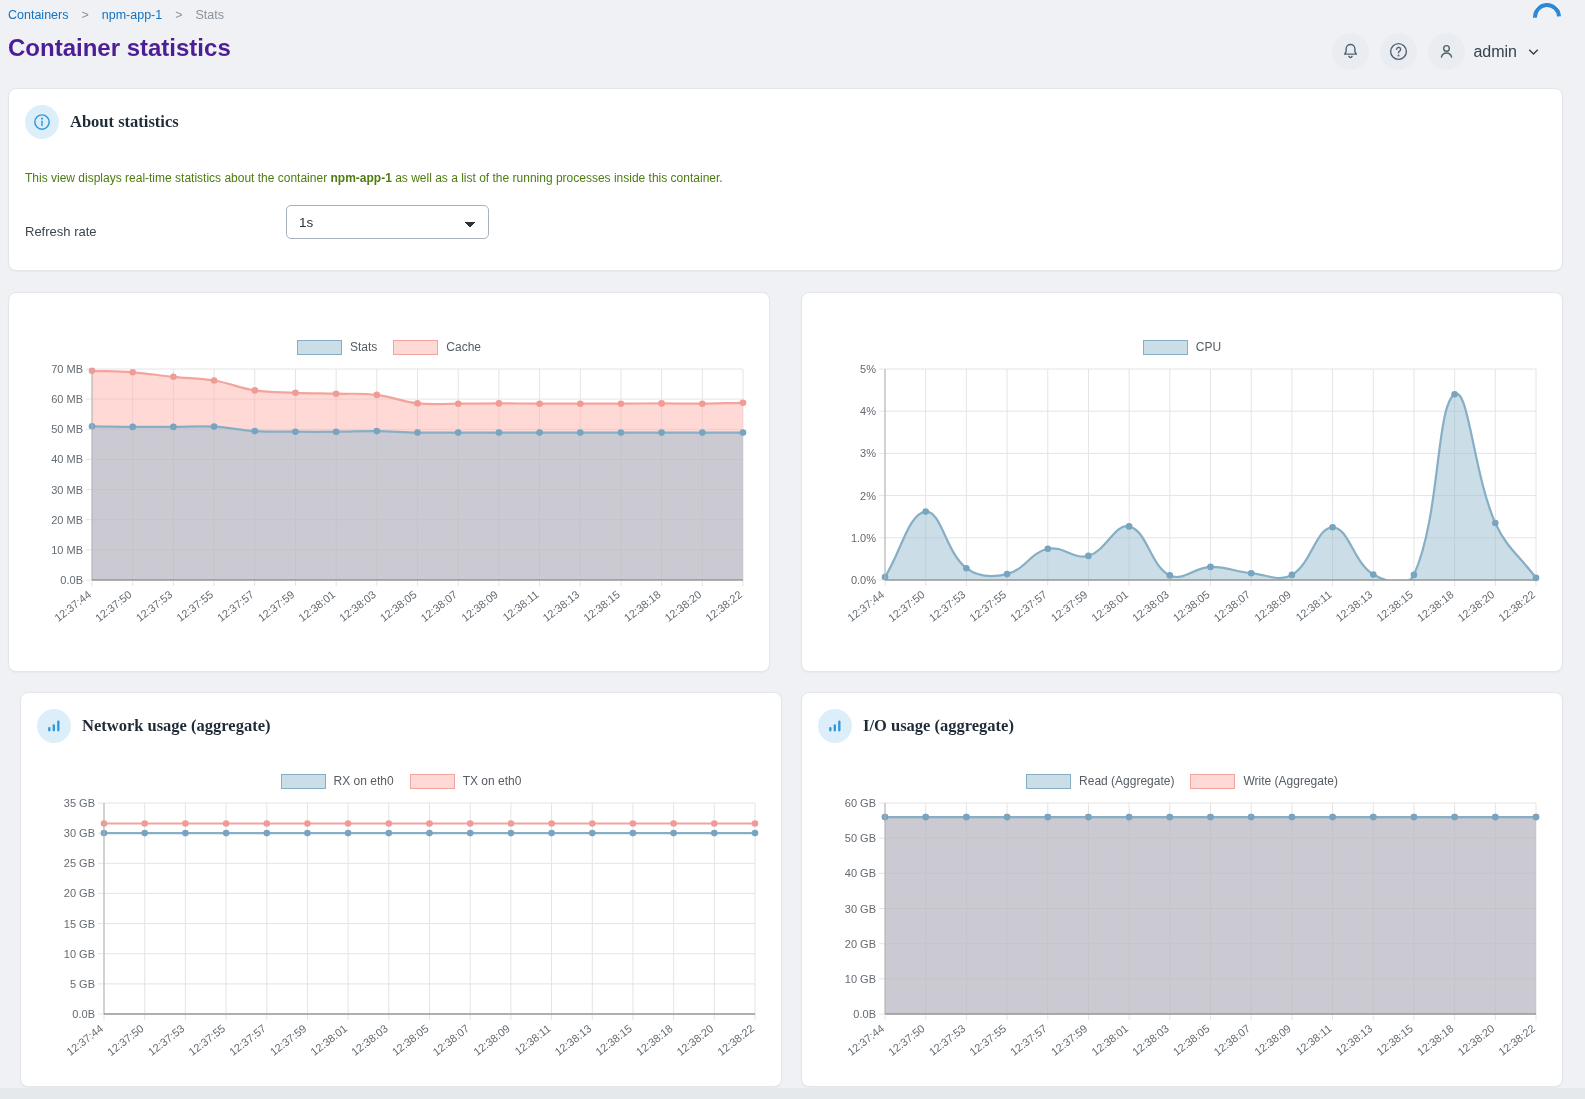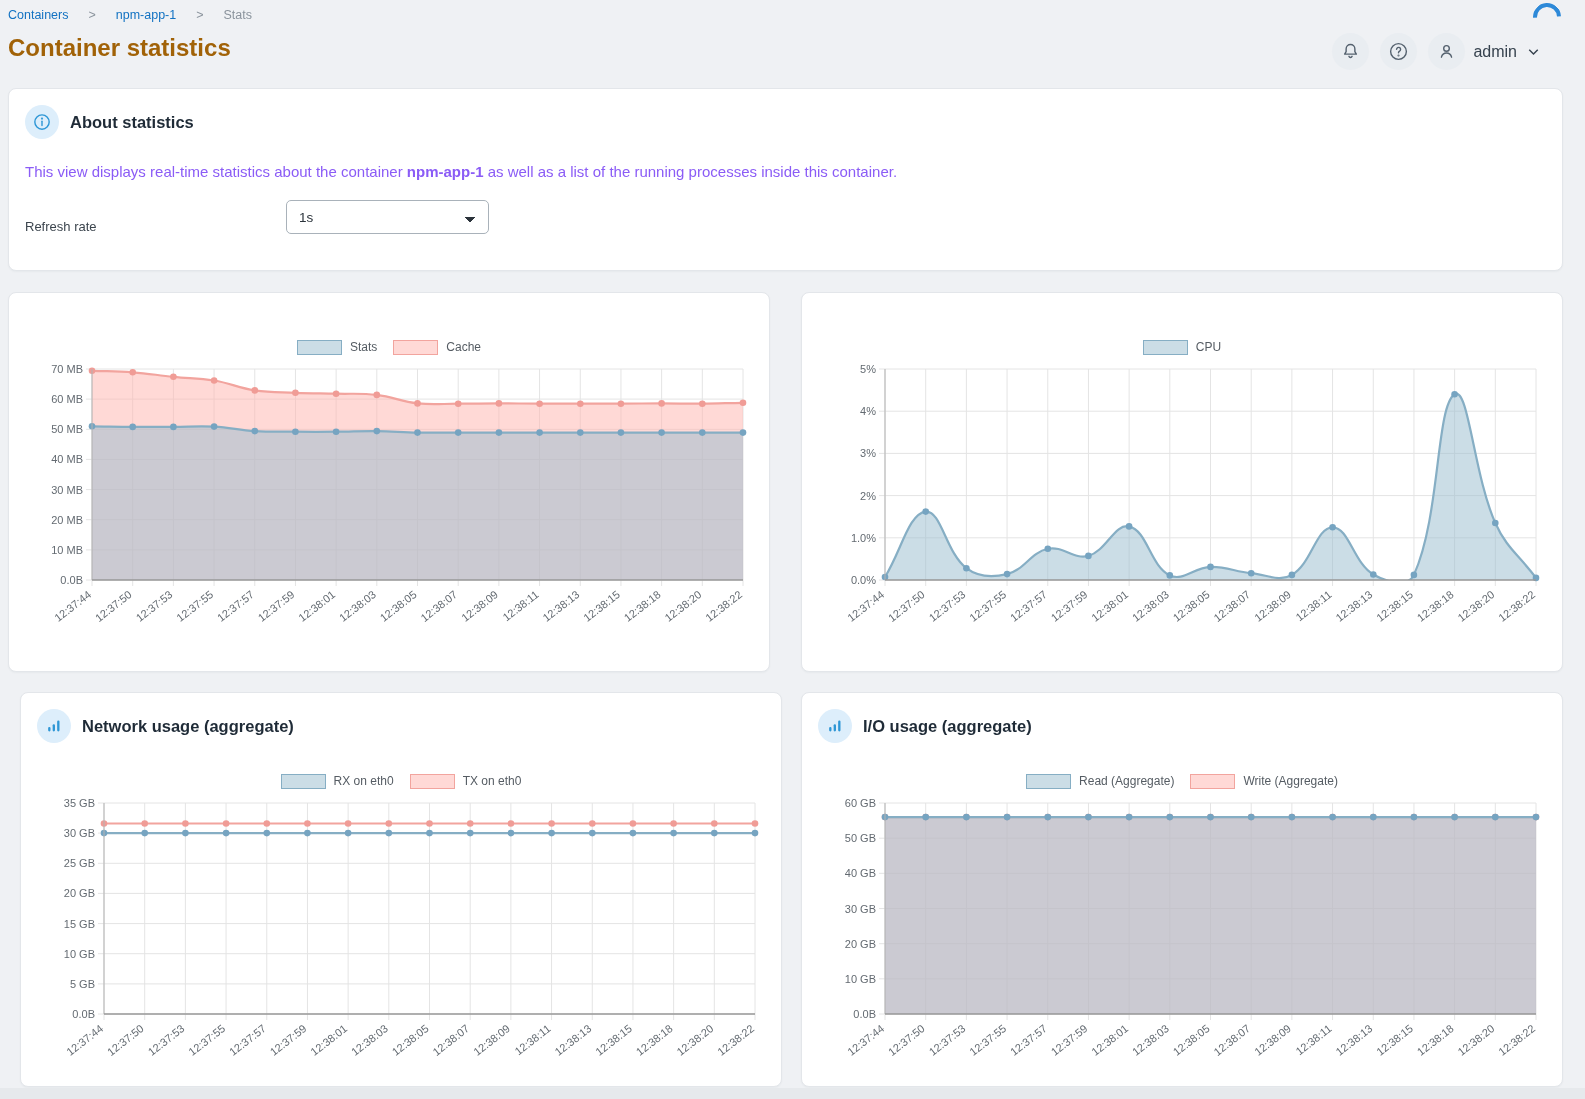--- a/index.html
+++ b/index.html
@@ -2,45 +2,45 @@
 <html><head>
 <meta charset="utf-8">
 <style>
   * { box-sizing: border-box; }
   html,body { margin:0; padding:0; }
   body {
     width:1585px; height:1099px; position:relative; overflow:hidden;
     background:#eff1f4; font-family:"Liberation Sans", sans-serif; color:#2b3a48;
   }
   
-  .breadcrumb { position:absolute; top:8px; left:8px; font-size:12.5px; color:#8a939c; display:flex; gap:20px; align-items:center;}
+  .breadcrumb { position:absolute; top:8px; left:8px; font-size:12.5px; color:#8a939c; display:flex; gap:13px; align-items:center;}
   .breadcrumb a { color:#1272c2; text-decoration:none; cursor:pointer; }
   .breadcrumb .sep { color:#8a939c; }
-  h1.page-title { position:absolute; top:34px; left:8px; margin:0; font-size:24px; font-weight:700; color:#a16207; }
+  h1.page-title { position:absolute; top:34px; left:8px; margin:0; font-size:24px; font-weight:700; color:#4c1d95; }
   .header-actions { position:absolute; top:33px; right:43px; display:flex; align-items:center; gap:11px; }
   .icon-btn { width:37px; height:37px; border-radius:50%; background:#e9edf1; border:none; display:flex; align-items:center; justify-content:center; cursor:pointer; padding:0;}
   .icon-btn svg { stroke:#54616e; fill:none; stroke-width:1.6; stroke-linecap:round; stroke-linejoin:round; }
   .user-menu { display:flex; align-items:center; gap:8px; cursor:pointer; }
   .user-name { font-size:16px; color:#36424e; }
   .chev svg { stroke:#36424e; fill:none; stroke-width:2; }
   .spinner { position:absolute; top:3px; right:24px; width:28px; height:28px; border-radius:50%;
     border:4px solid transparent; border-top-color:#2d89d8; border-right-color:#2d89d8; transform:rotate(-48deg); }
   
   .panel { position:absolute; background:#fff; border:1px solid #e3e6ea; border-radius:8px; box-shadow:0 1px 2px rgba(30,40,50,0.04); }
   .panel-about   { left:8px;  top:88px;  width:1555px; height:183px; }
   .panel-memory  { left:8px;  top:292px; width:762px;  height:380px; }
   .panel-cpu     { left:801px; top:292px; width:762px; height:380px; }
   .panel-network { left:20px;  top:692px; width:762px;  height:395px; }
   .panel-io      { left:801px; top:692px; width:762px; height:395px; }
   .panel-pad { padding:16px; height:100%; }
-  .panel-head { display:flex; align-items:center; gap:11px; }
+  .panel-head { display:flex; align-items:center; gap:11px;font-family:Liberation Serif, serif; }
   .round-ic { width:34px; height:34px; border-radius:50%; background:#ddeefb; display:flex; align-items:center; justify-content:center; flex:0 0 auto;}
   .panel-title { font-size:16.5px; font-weight:700; color:#1f2b37; }
   
-  .about-desc { margin-top:24px; font-size:15px; color:#8b5cf6; }
+  .about-desc { margin-top:32px; font-size:12px; color:#4d7c0f; }
   .about-desc b { font-weight:700; }
   .refresh-row { margin-top:20px; display:flex; align-items:flex-end; }
   .refresh-label { font-size:13px; color:#3c454e; width:261px; }
   .refresh-select { width:203px; height:34px; font-size:13.5px; color:#2b333b; padding:0 12px;
     border:1px solid #a9b2ba; border-radius:5px; background:#fff; font-family:Liberation Sans, sans-serif;
     appearance:none; -webkit-appearance:none;
     background-image:linear-gradient(45deg, transparent 49%, #2b333b 50%), linear-gradient(135deg, #2b333b 50%, transparent 51%);
     background-position: calc(100% - 18px) 16px, calc(100% - 13px) 16px;
     background-size:5px 5px,5px 5px; background-repeat:no-repeat;}
   

